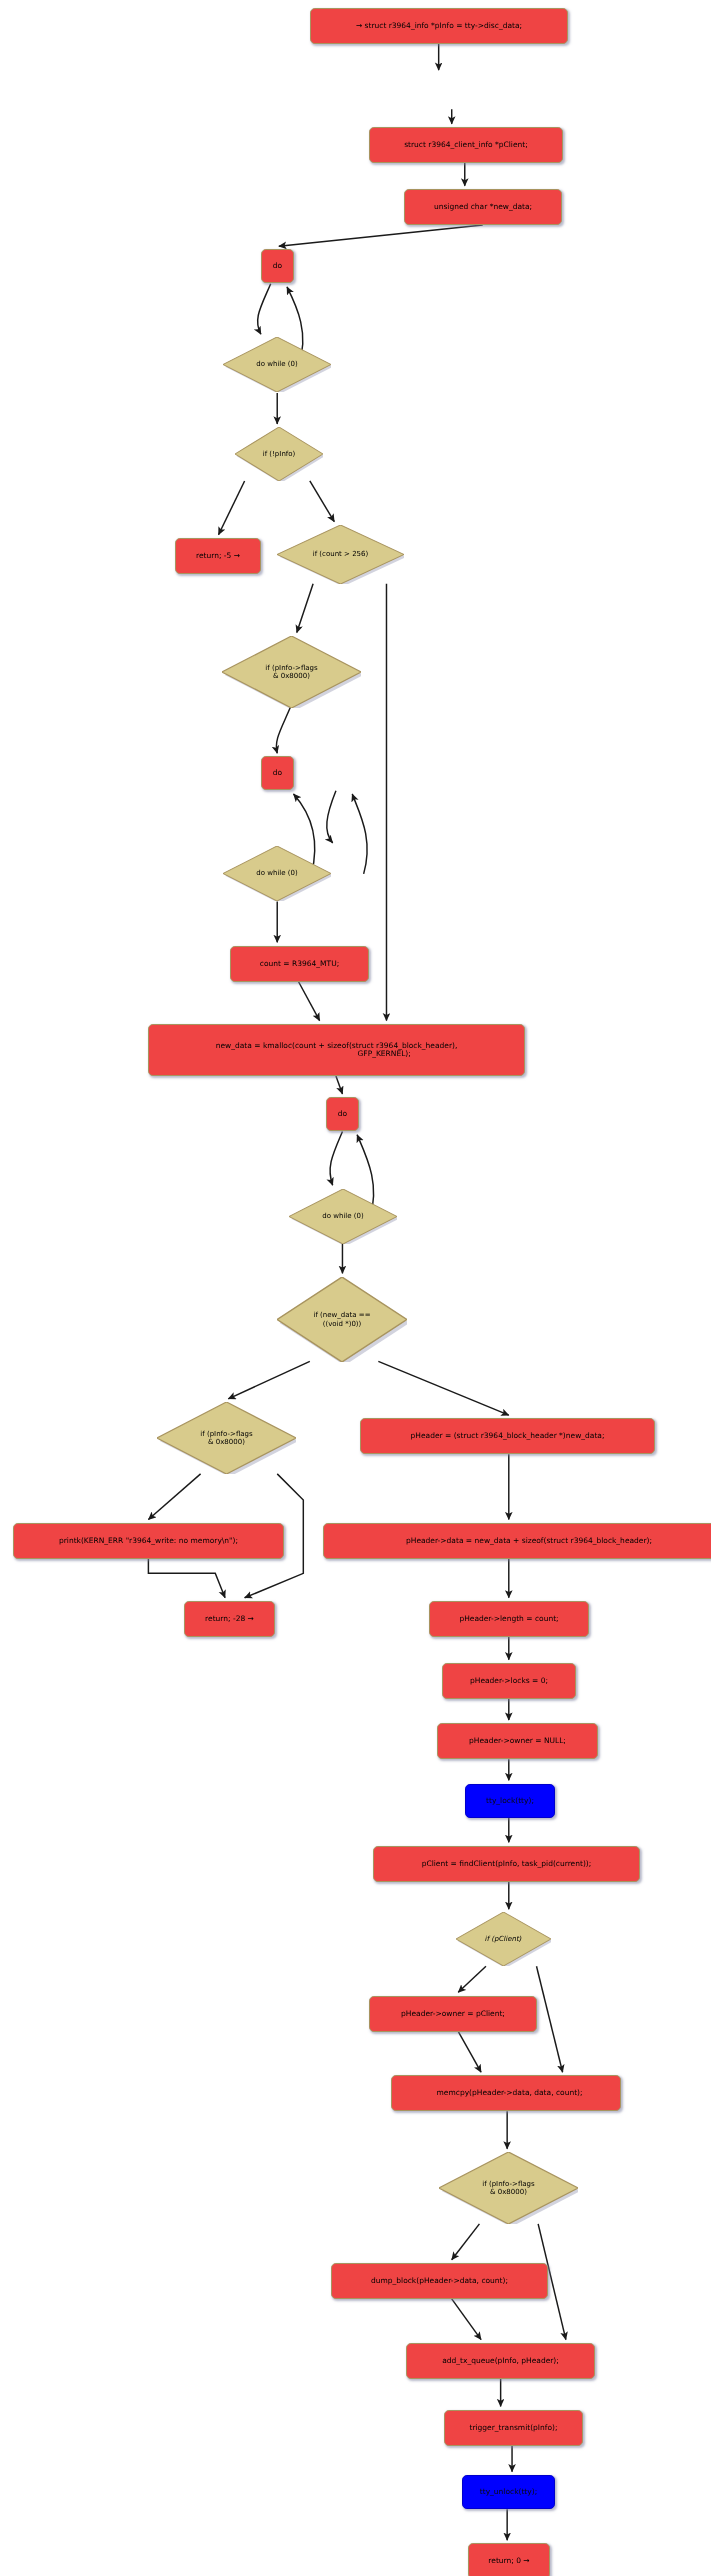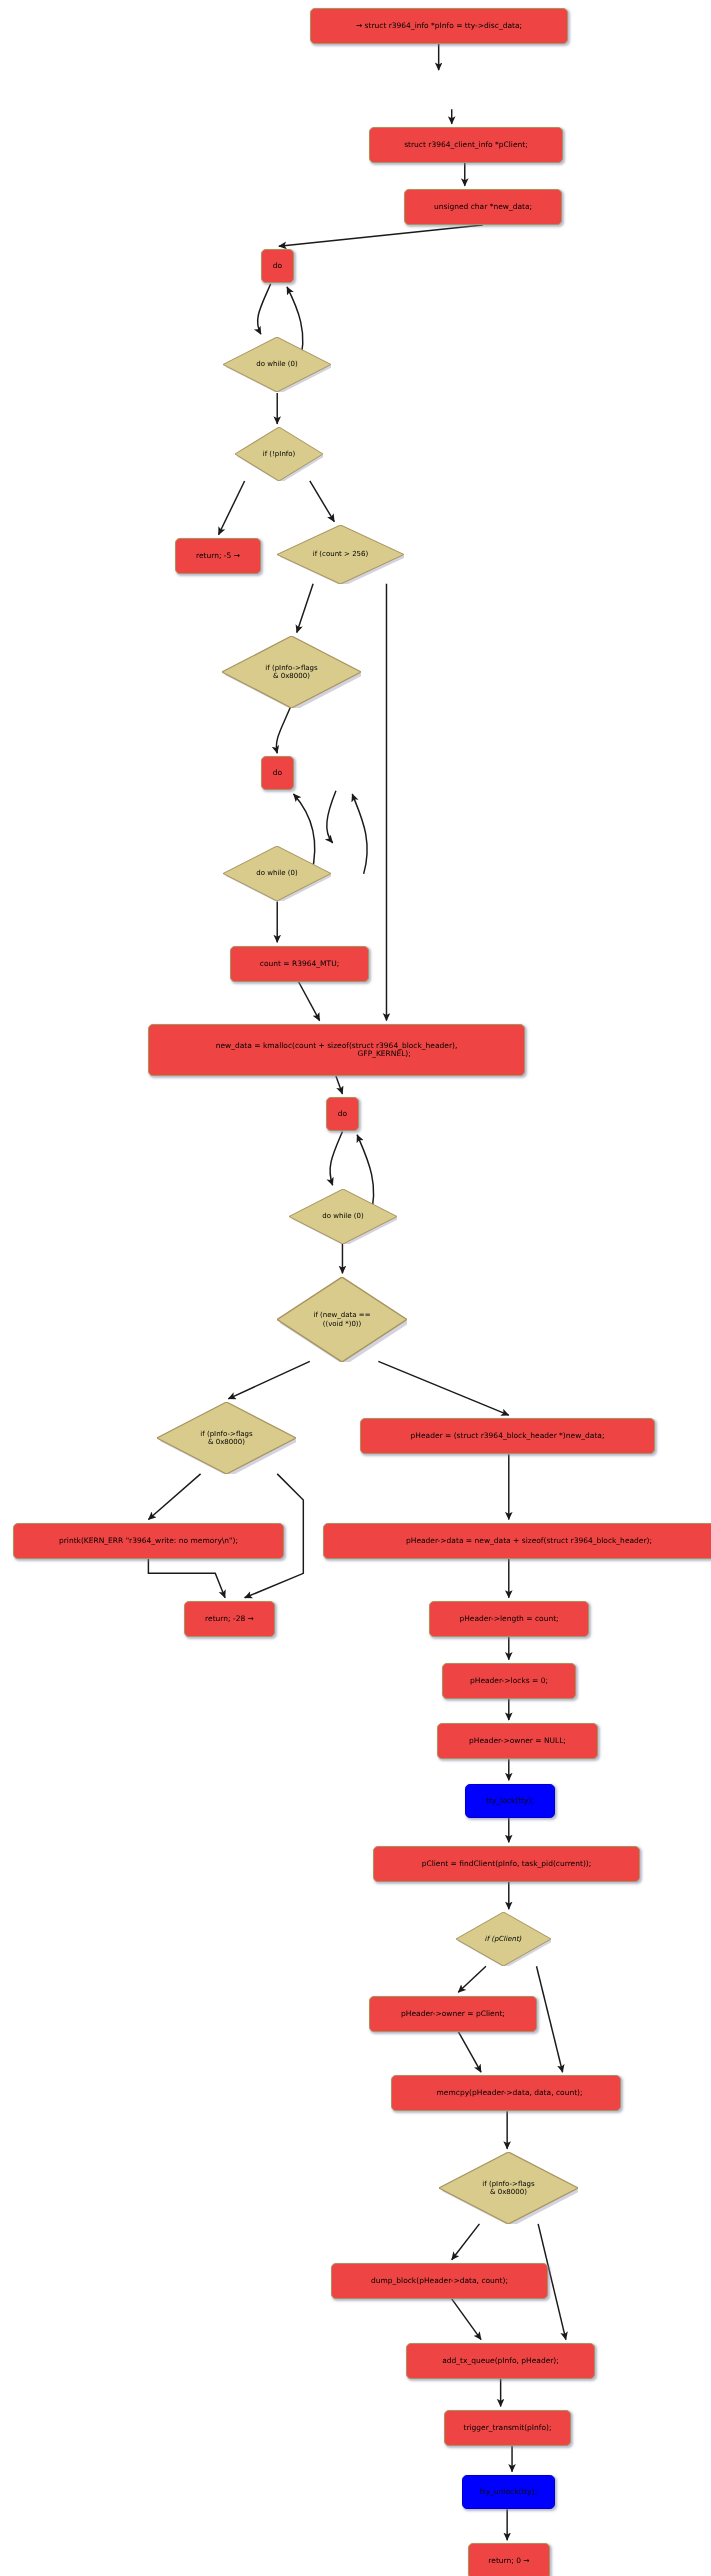--- a/index.html
+++ b/index.html
@@ -187,17 +187,17 @@
       </svg><span class="dlabel">if (pClient)</span></div>
     <div class="node act" style="left: 369px; top: 1996px; width: 168px; height: 36px;"><span>pHeader-&gt;owner = pClient;</span></div>
     <div class="node act" style="left: 391px; top: 2075px; width: 230px; height: 36px; padding-left: 12px;"><span>memcpy(pHeader-&gt;data, data, count);</span></div>
     <div class="node diam" style="left: 439px; top: 2152px; width: 139px; height: 72px;"><svg class="dshape" viewBox="0 0 100 100" preserveAspectRatio="none">
         <polygon points="52,4 102,54 52,104 2,54" fill="rgba(125,130,160,0.35)"></polygon>
         <polygon points="50,0 100,50 50,100 0,50" fill="#D8CB8C" stroke="#A8945F" stroke-width="1.4"></polygon>
       </svg><span class="dlabel">if (pInfo-&gt;flags
 &amp; 0x8000)</span></div>
     <div class="node act" style="left: 331px; top: 2263px; width: 217px; height: 36px;"><span>dump_block(pHeader-&gt;data, count);</span></div>
     <div class="node act" style="left: 406px; top: 2343px; width: 189px; height: 36px;"><span>add_tx_queue(pInfo, pHeader);</span></div>
-    <div class="node act" style="left: 444px; top: 2410px; width: 127px; height: 36px;"><span>trigger_transmit(pInfo);</span></div>
+    <div class="node act" style="left: 444px; top: 2410px; width: 139px; height: 36px;"><span>trigger_transmit(pInfo);</span></div>
     <div class="node act hl" style="left: 462px; top: 2475px; width: 93px; height: 34px;"><span>tty_unlock(tty);</span></div>
     <div class="node act" style="left: 468px; top: 2543px; width: 82px; height: 36px;"><span>return; 0 →</span></div>
   </div>
 
 
 </body></html>

